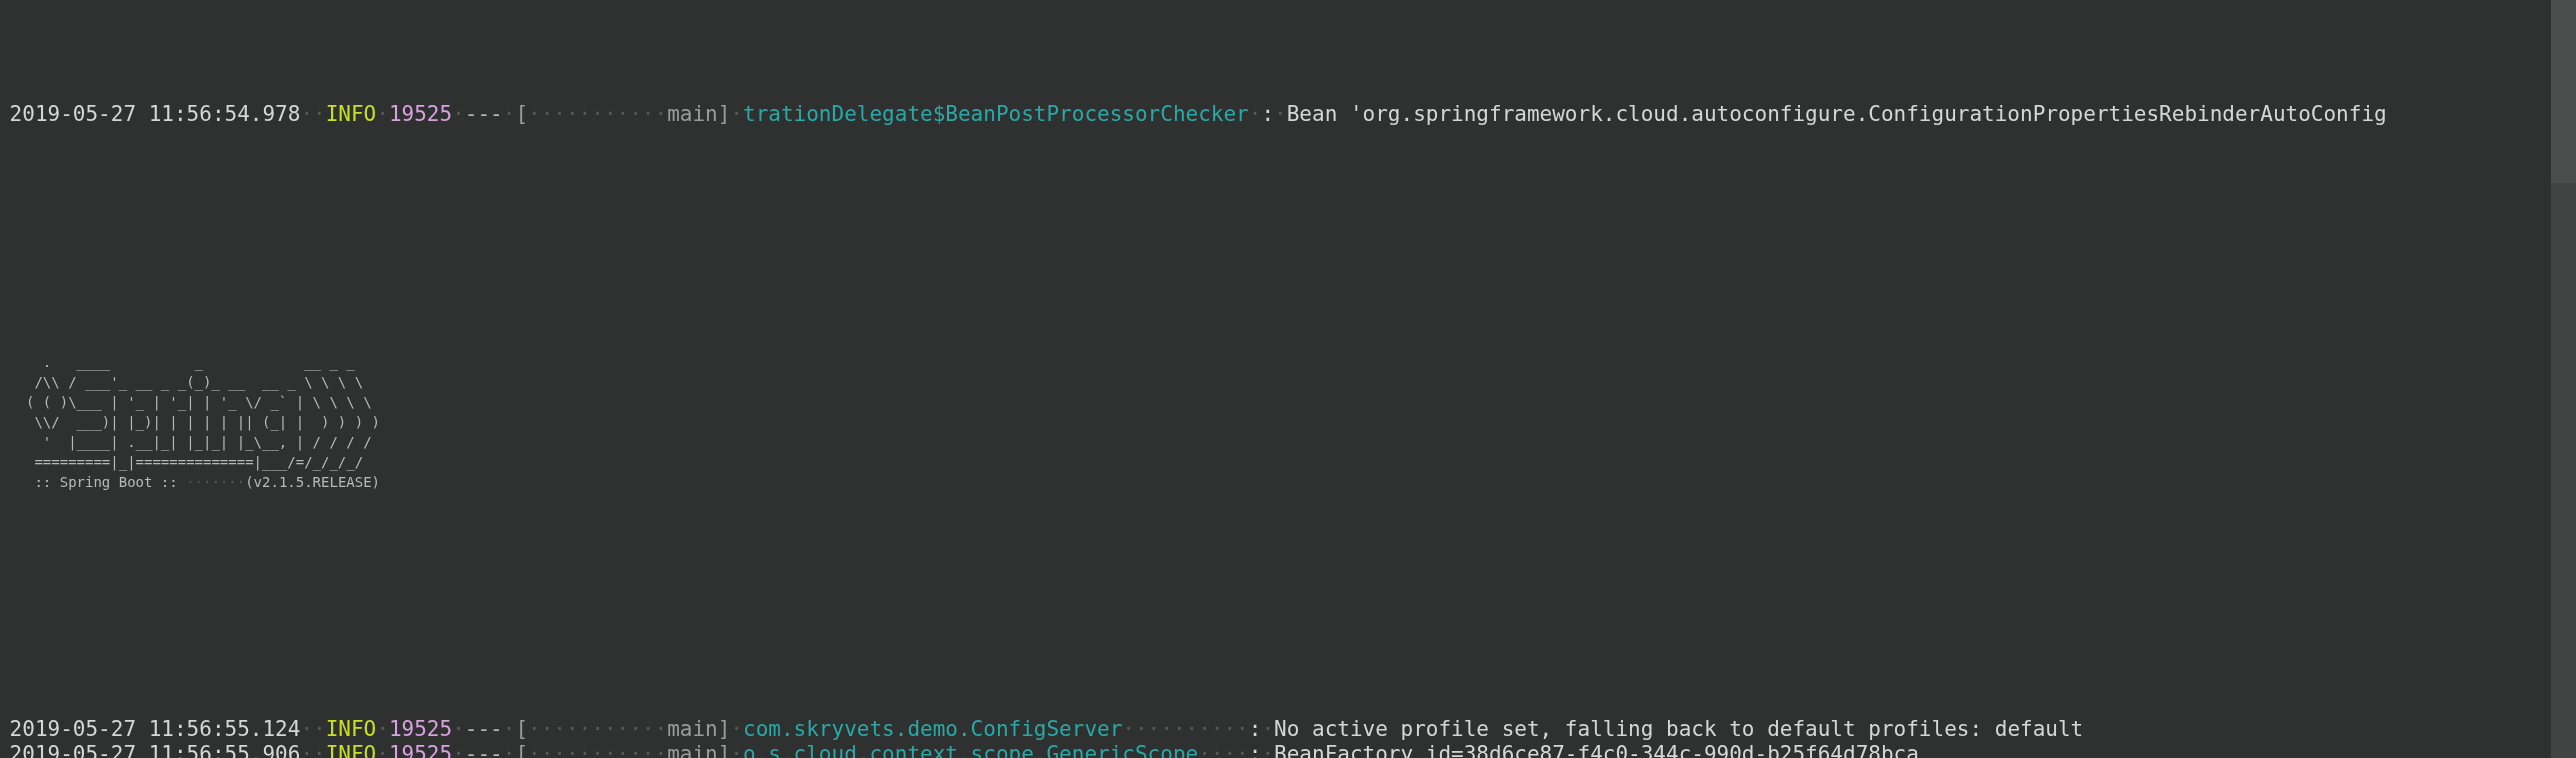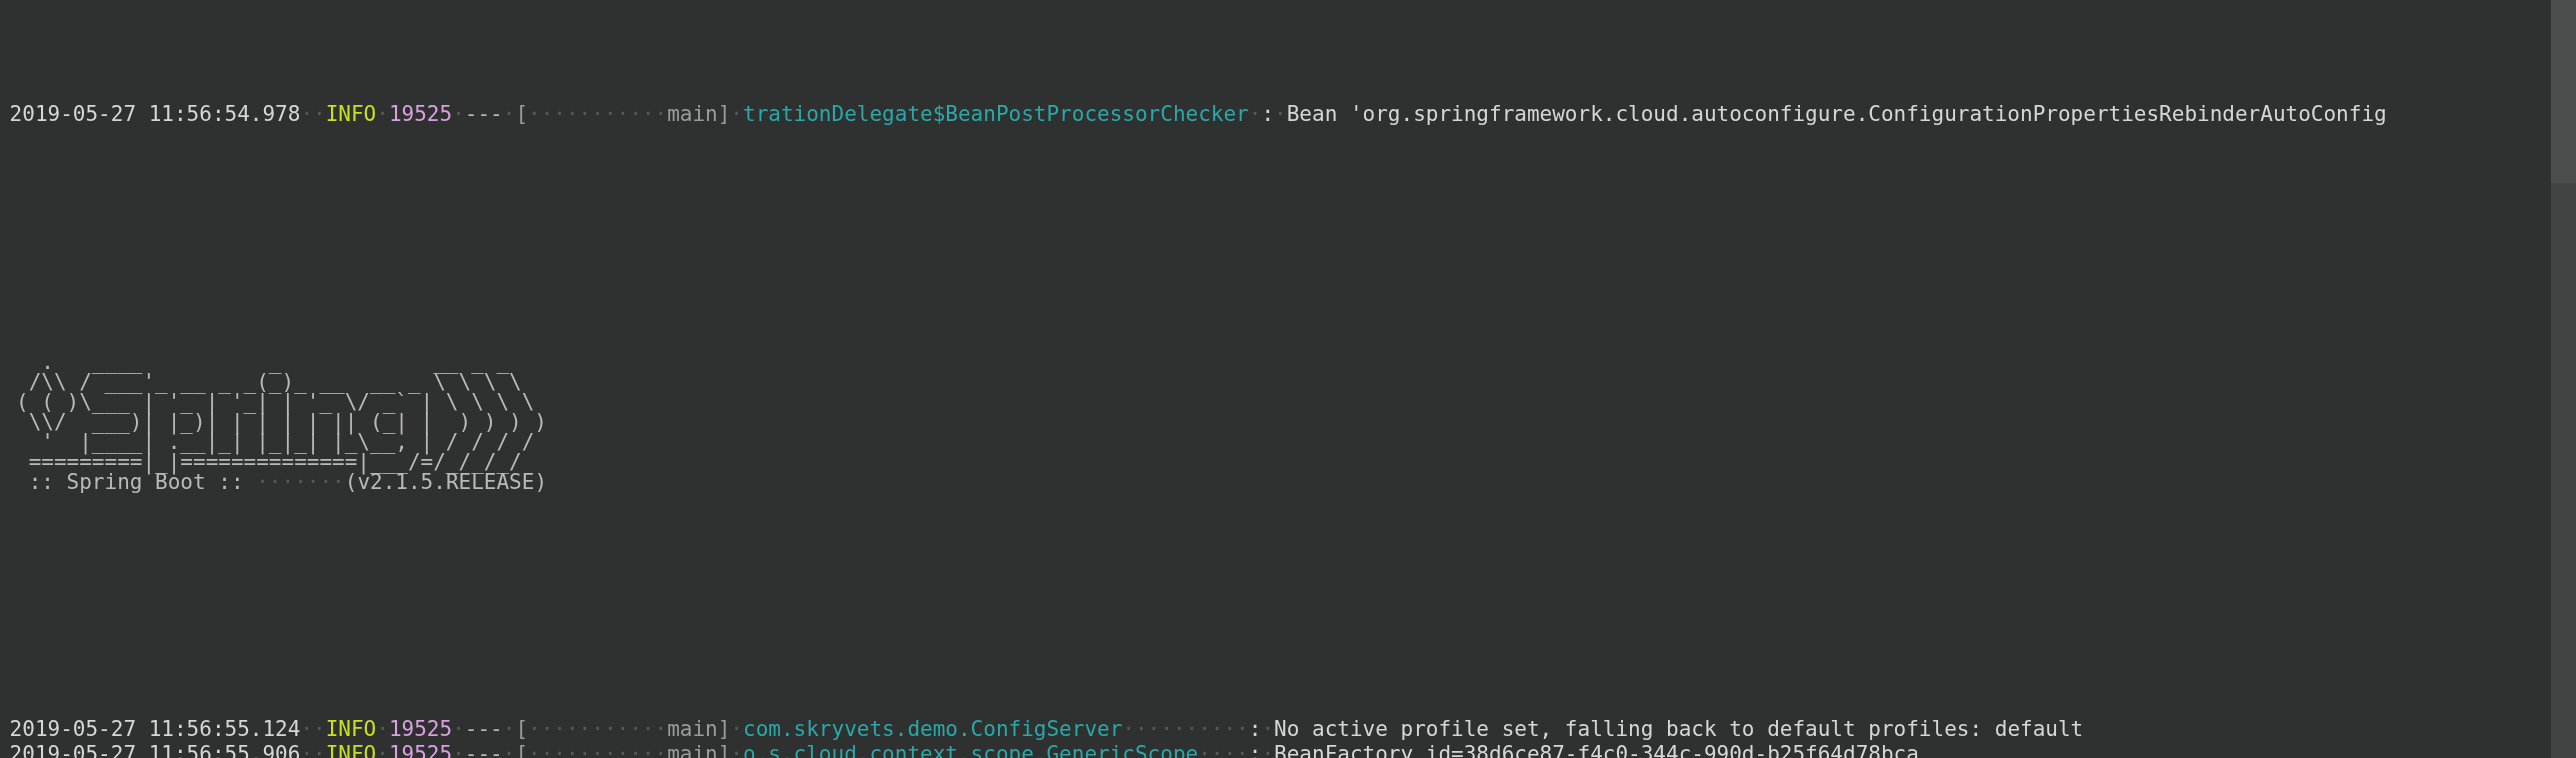--- a/index.html
+++ b/index.html
@@ -42,24 +42,24 @@
   .logger  { color: #2aa8a8; }
   .colon   { color: #d6d6d6; }
   .msg     { color: #d6d6d6; }
   .dots    { color: #565856; }
   .banner  { color: #b9b9b9; }
 
   
   #banner {
     color: #b9b9b9;
     font-family: "DejaVu Sans Mono", "Liberation Mono", monospace;
-    font-size: 21px;
+    font-size: 14px;
     line-height: 20px;
     white-space: pre;
-    padding-left: 16px;
+    padding-left: 26px;
   }
 
   
   #scrollbar {
     position: absolute;
     top: 0;
     right: 0;
     width: 25px;
     height: 758px;
     background: #414443;

